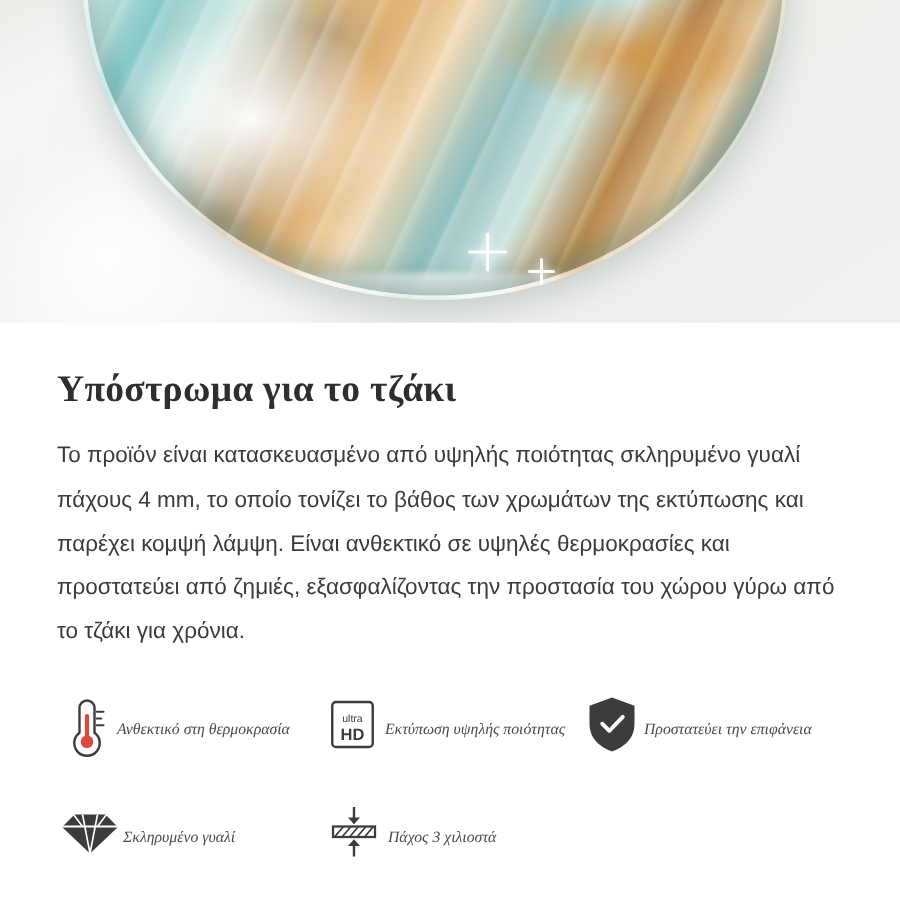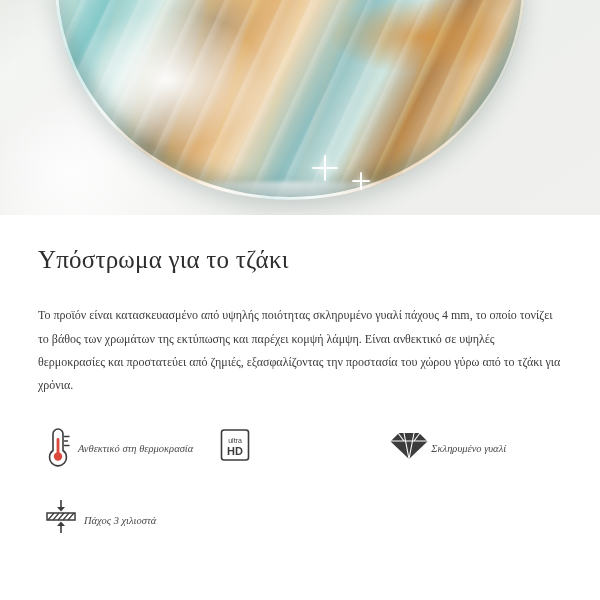--- a/index.html
+++ b/index.html
@@ -129,29 +129,29 @@
 
   
   .content {
     padding: 28px 38px 0 38px;
   }
   .headline {
     font-family: "Liberation Serif", serif;
     font-size: 25px;
     line-height: 1.33;
     color: #2e2e2e;
-    font-weight: 400;
-    margin: 0 0 28px 0;
+    font-weight: 700;
+    margin: 0 0 13px 0;
     letter-spacing: 0.2px;
   }
   .headline .line2 { display: block; }
 
   .paragraph {
-    font-family: Liberation Serif, serif;
-    font-size: 12px;
+    font-family: Liberation Sans, sans-serif;
+    font-size: 15px;
     line-height: 1.95;
     color: #3b3b3b;
     margin: 0;
     max-width: 528px;
   }
 
   
   .features {
     margin-top: 24px;
     display: grid;
@@ -221,22 +221,32 @@
       </div>
 
       <div class="feature">
         <div class="feature-icon">
           <svg width="44" height="40" viewBox="0 0 44 40">
             <rect x="8.5" y="5" width="27" height="30" rx="2.5" fill="none" stroke="#3c3c3c" stroke-width="1.6"></rect>
             <text x="22" y="18" text-anchor="middle" font-family="Liberation Sans, sans-serif" font-size="7" fill="#3c3c3c">ultra</text>
             <text x="22" y="30" text-anchor="middle" font-family="Liberation Sans, sans-serif" font-size="11" font-weight="bold" fill="#3c3c3c">HD</text>
           </svg>
         </div>
-      </div>
-
+        <div class="feature-label">Εκτύπωση υψηλής ποιότητας</div>
+      </div>
+
+      <div class="feature">
+        <div class="feature-icon">
+          <svg width="42" height="44" viewBox="0 0 42 44">
+            <path d="M21 4 L36 9.5 v12 c0 10 -7 15.5 -15 18.5 c-8 -3 -15 -8.5 -15 -18.5 v-12 z" fill="#3c3c3c"></path>
+            <path d="M14.5 21.5 l4.7 4.7 l9 -9.3" fill="none" stroke="#ffffff" stroke-width="2.6" stroke-linecap="round" stroke-linejoin="round"></path>
+          </svg>
+        </div>
+        <div class="feature-label">Προστατεύει την επιφάνεια</div>
+      </div>
 
       <div class="feature">
         <div class="feature-icon">
           <svg width="44" height="40" viewBox="0 0 44 40">
             <path d="M11 8 h22 l8 8 l-19 18 l-19 -18 z" fill="#3c3c3c"></path>
             <path d="M3 16 h38" stroke="#ffffff" stroke-width="1.2"></path>
             <path d="M11 8 l-8 8 M33 8 l8 8 M17 8 l5 26 M27 8 l-5 26 M11 8 l6 8 M33 8 l-6 8" stroke="#ffffff" stroke-width="1.1" fill="none"></path>
           </svg>
         </div>
         <div class="feature-label">Σκληρυμένο γυαλί</div>

